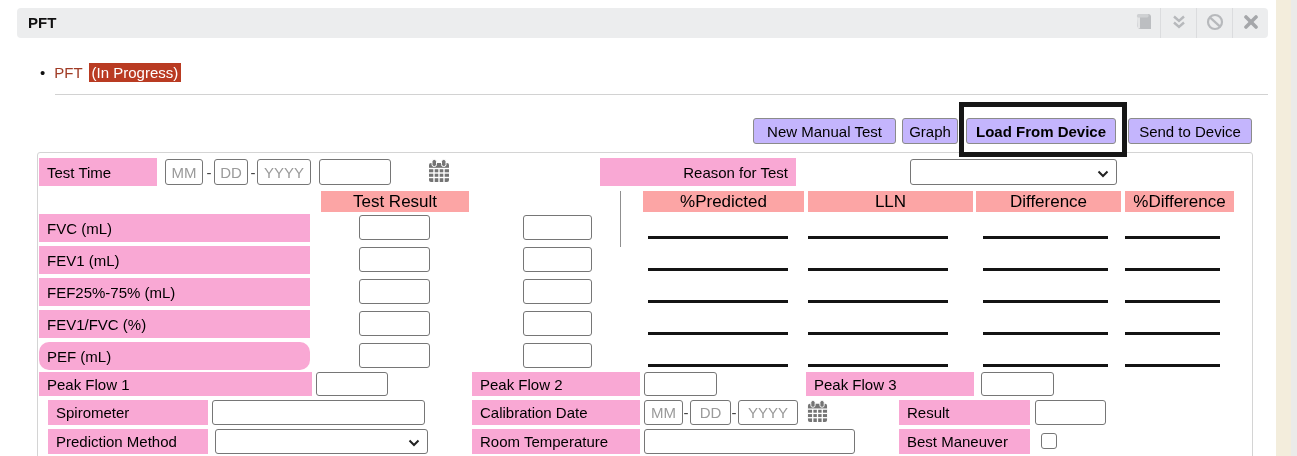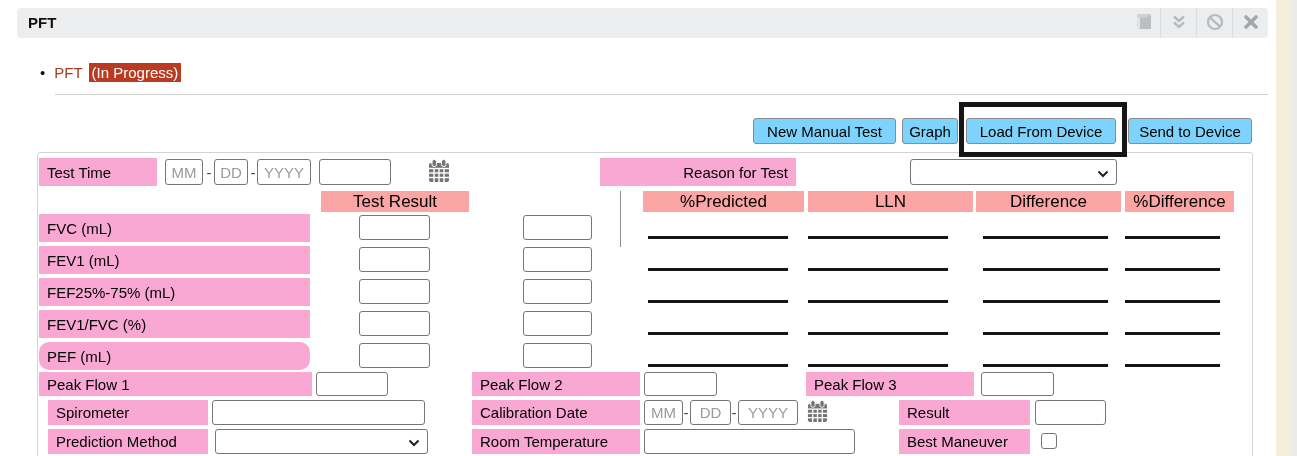--- a/index.html
+++ b/index.html
@@ -9,21 +9,21 @@
   .header-bar { background:#ecedee; border-radius:4px; }
   .win-title { font-weight:bold; font-size:15px; color:#111; line-height:30px; padding-left:11px; }
   .toolbar { display:flex; align-items:center; height:30px; }
   .tool-btn { width:35px; height:30px; background:none; border:none; padding:0; display:flex; align-items:center; justify-content:center; cursor:pointer; }
   .tool-divider { width:1px; height:30px; background:#dbdcde; }
   .status-row { display:flex; align-items:center; height:21px; font-size:15px; }
   .bullet { color:#111; margin-right:9px; font-size:15px; }
   .link { color:#a03b25; text-decoration:none; margin-right:6px; cursor:pointer; }
   .badge { background:#b93b22; color:#fff; padding:1px 3px; font-size:15px; }
   .hr-line { background:#d2d2d2; height:1px; }
-  .btn { background:#7dd3fc; border:1px solid #8b8b8b; border-radius:3px; font-family:"Liberation Sans",sans-serif; font-size:15px; color:#000; height:26px; cursor:pointer; padding:0; }
+  .btn { background:#c4b5fd; border:1px solid #8b8b8b; border-radius:3px; font-family:"Liberation Sans",sans-serif; font-size:15px; color:#000; height:26px; cursor:pointer; padding:0; }
   .highlight-box { border:5px solid #161616; pointer-events:none; z-index:10; background:transparent; }
   .form-panel { border:1px solid #d4d4d4; border-radius:3px; background:#fff; }
   .lbl { background:#f9a8d4; font-size:15px; color:#000; display:flex; align-items:center; padding:0 8px; }
   .lbl.r { justify-content:flex-end; }
   .hdr-cell { background:#fca5a5; font-size:17px; color:#000; display:flex; align-items:center; justify-content:center; }
   .inp { border:1px solid #767676; border-radius:3px; background:#fff; font-family:"Liberation Sans",sans-serif; font-size:15px; color:#222; padding:0 4px; outline:none; }
   .inp.ctr { text-align:center; padding:8px 2px; }
   .inp::placeholder { color:#9a9a9a; }
   .sep { font-size:15px; color:#444; display:flex; align-items:center; justify-content:center; }
   .cal-btn { background:none; border:none; padding:0; cursor:pointer; display:flex; align-items:center; justify-content:center; }
@@ -87,21 +87,21 @@
   <div class="abs status-row" style="left:40px;top:62px;">
     <span class="bullet">•</span>
     <a class="link">PFT</a>
     <span class="badge">(In Progress)</span>
   </div>
 
   <div class="abs hr-line" style="left:55px;top:94px;width:1213px;"></div>
 
   <button class="abs btn" style="left:753px;top:118px;width:143px;">New Manual Test</button>
   <button class="abs btn" style="left:902px;top:118px;width:56px;">Graph</button>
-  <button class="abs btn" style="left:966px;top:118px;width:150px;">Load From Device</button>
+  <button class="abs btn" style="left:966px;top:118px;width:150px;font-weight:bold;">Load From Device</button>
   <button class="abs btn" style="left:1128px;top:118px;width:124px;">Send to Device</button>
 
   <div class="abs highlight-box" style="left:959px;top:102px;width:168px;height:55px;"></div>
 
   <div class="abs form-panel" style="left:37px;top:152px;width:1216px;height:312px;"></div>
 
   <div class="abs lbl" style="left:39px;top:158px;width:118px;height:28px;">Test Time</div>
   <input class="abs inp ctr" style="left: 165px; top: 159px; width: 38px; height: 26px;" placeholder="MM">
   <div class="abs sep" style="left:204px;top:159px;width:10px;height:26px;">-</div>
   <input class="abs inp ctr" style="left: 214px; top: 159px; width: 34px; height: 26px;" placeholder="DD">

